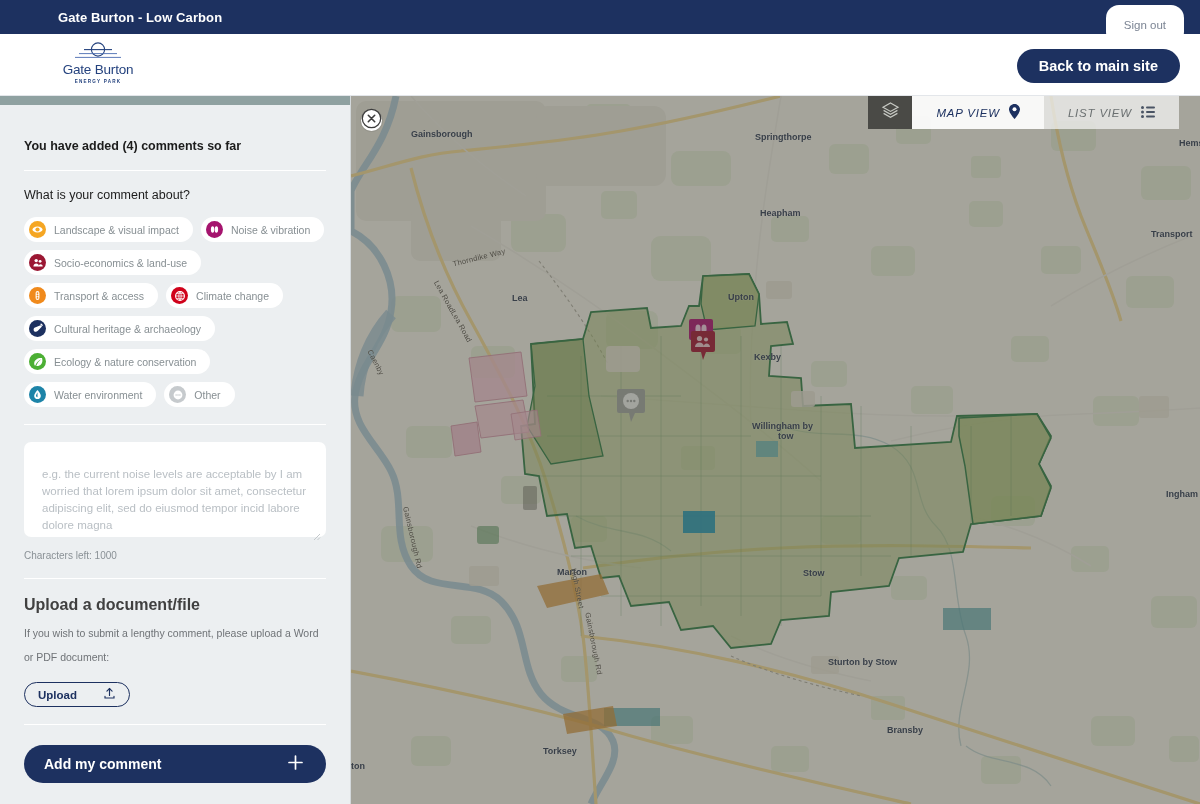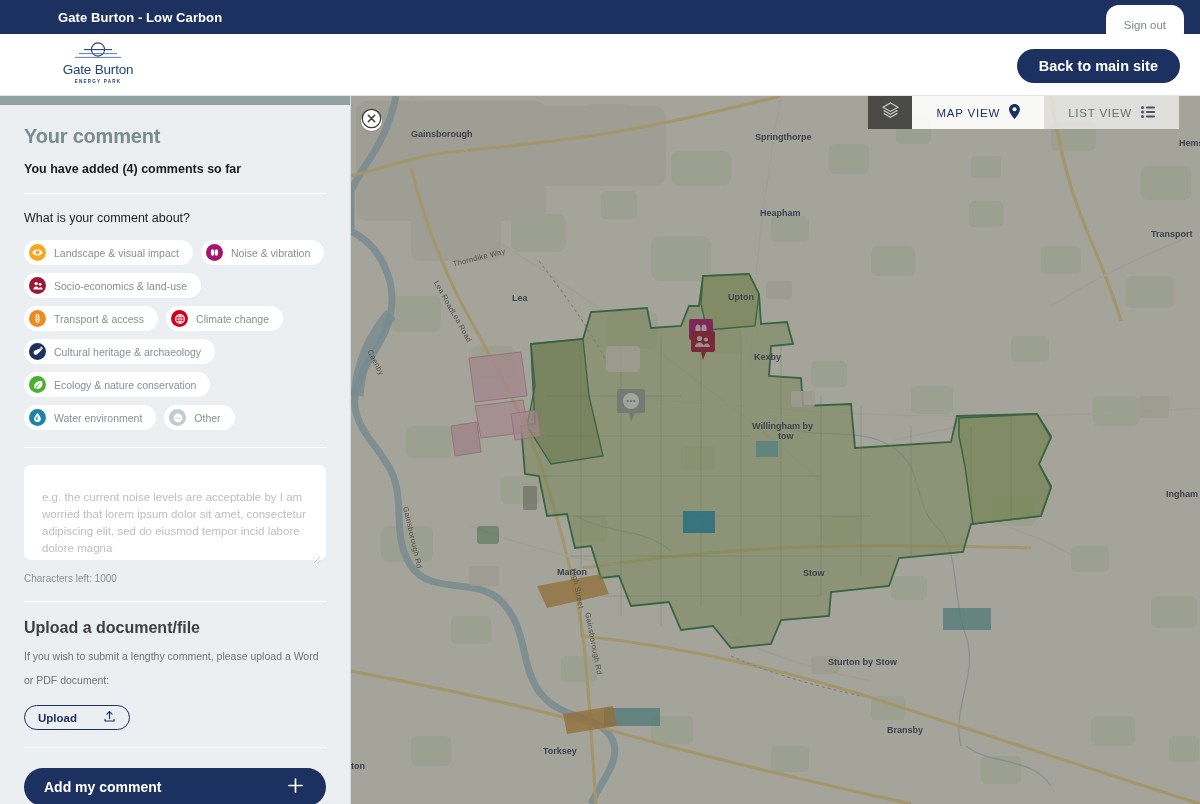--- a/index.html
+++ b/index.html
@@ -83,21 +83,21 @@
     display: flex; z-index: 25;
     background: rgba(255,255,255,.55);
   }
   .layers-btn {
     width: 44px; height: 33px; background: #4a4a46;
     display: flex; align-items: center; justify-content: center; cursor: pointer;
   }
   .viewtab {
     display: flex; align-items: center; justify-content: flex-start; gap: 9px;
     height: 33px; padding: 0 24px; cursor: pointer;
-    font-size: 11.5px; letter-spacing: .8px; color: #1d3160;
+    font-size: 11.5px; letter-spacing: .8px; color: #1d3160; font-style: italic;
   }
   .viewtab.active { background: rgba(255,255,255,.82); font-weight: normal; }
   .viewtab.inactive { background: rgba(235,235,232,.45); color: #6a6f70; }
 
   
   .panel {
     position: absolute; left: 0; top: 96px; width: 351px; height: 708px;
     background: #eceff1; overflow-y: auto; z-index: 20;
     border-right: 1px solid #d3d8db;
   }
@@ -455,21 +455,20 @@
           </g>
         </svg>
       </span>
     </div>
   </div>
 
   <div class="panel">
     <div class="panel-topstrip"></div>
     <div class="panel-inner">
 
-      <div class="panel-title">Your comment</div>
       <div class="panel-count">You have added (4) comments so far</div>
       <div class="hr"></div>
 
       <div class="section-label">What is your comment about?</div>
 
       <div class="chips">
 
         <div class="chip">
           <span class="chip-icon" style="background:#f5a623">
             <svg width="11" height="11" viewBox="0 0 11 11">

